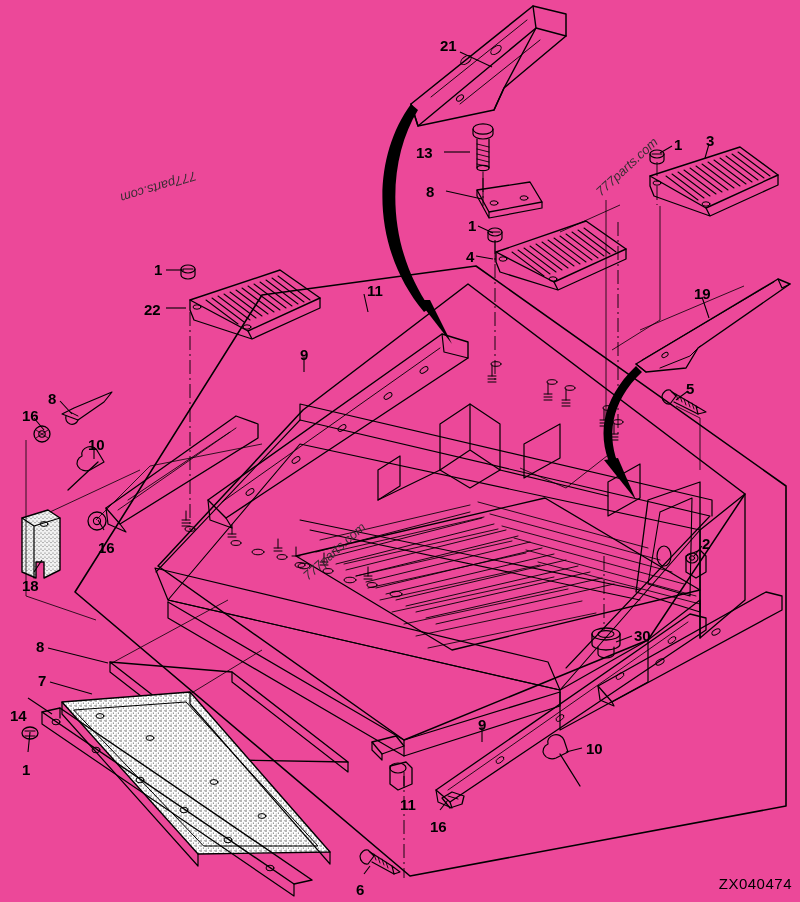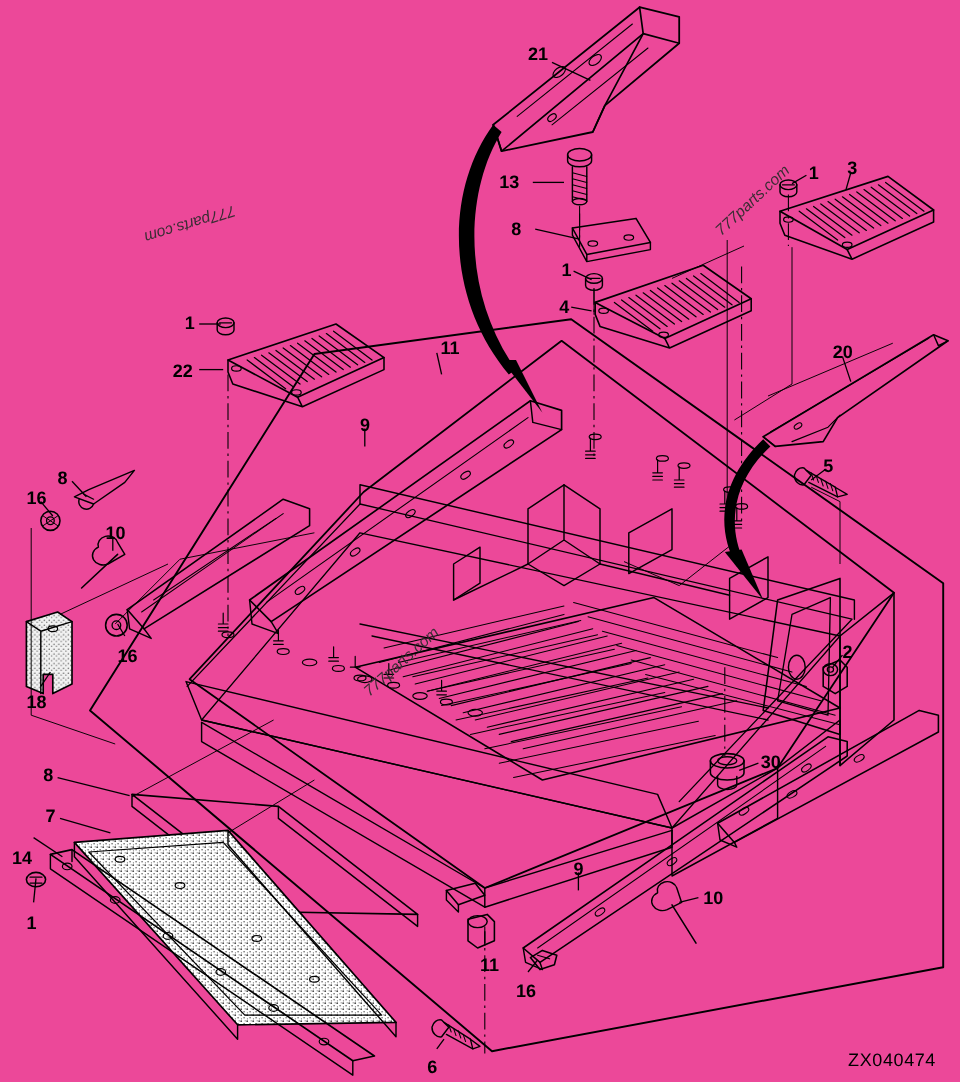--- a/index.html
+++ b/index.html
@@ -4,21 +4,21 @@
 <title>Parts Diagram</title>
 <style>
   html,body{margin:0;padding:0;background:#ffffff;}
   body{width:800px;height:902px;overflow:hidden;
        font-family:"Liberation Sans", sans-serif;color:#000;}
   #stage{position:relative;width:800px;height:902px;background:#ec4899;}
   #svgroot{position:absolute;left:0;top:0;width:800px;height:902px;}
   .callout{position:absolute;font-family:"Liberation Sans",sans-serif;
            font-weight:bold;font-size:15px;color:#000;line-height:1;
            white-space:nowrap;}
-  #drawing-number{position:absolute;right:20px;bottom:10px;
+  #drawing-number{position:absolute;right:8px;bottom:10px;
            font-family:"Liberation Sans",sans-serif;font-size:15px;
            letter-spacing:.5px;color:#000;}
   .wm{position:absolute;font-family:"Liberation Sans",sans-serif;
       font-size:13px;color:#2b2b2b;white-space:nowrap;
       font-style:italic;opacity:.92;}
 </style>
 </head>
 <body>
 
 <div id="stage">
@@ -436,21 +436,21 @@
   </svg>
 
   <div id="callout-layer">
       <div class="callout" style="left: 440px; top: 38px;">21</div>
       <div class="callout" style="left: 416px; top: 145px;">13</div>
       <div class="callout" style="left: 426px; top: 184px;">8</div>
       <div class="callout" style="left: 468px; top: 218px;">1</div>
       <div class="callout" style="left: 466px; top: 249px;">4</div>
       <div class="callout" style="left: 674px; top: 137px;">1</div>
       <div class="callout" style="left: 706px; top: 133px;">3</div>
-      <div class="callout" style="left: 694px; top: 286px;">20</div>
+      <div class="callout" style="left: 694px; top: 286px;">19</div>
       <div class="callout" style="left: 686px; top: 381px;">5</div>
       <div class="callout" style="left: 154px; top: 262px;">1</div>
       <div class="callout" style="left: 144px; top: 302px; text-align: center;">22</div>
       <div class="callout" style="left: 367px; top: 283px;">11</div>
       <div class="callout" style="left: 300px; top: 347px;">9</div>
       <div class="callout" style="left: 48px; top: 391px;">8</div>
       <div class="callout" style="left: 22px; top: 408px;">16</div>
       <div class="callout" style="left: 88px; top: 437px;">10</div>
       <div class="callout" style="left: 98px; top: 540px;">16</div>
       <div class="callout" style="left: 22px; top: 578px;">18</div>

